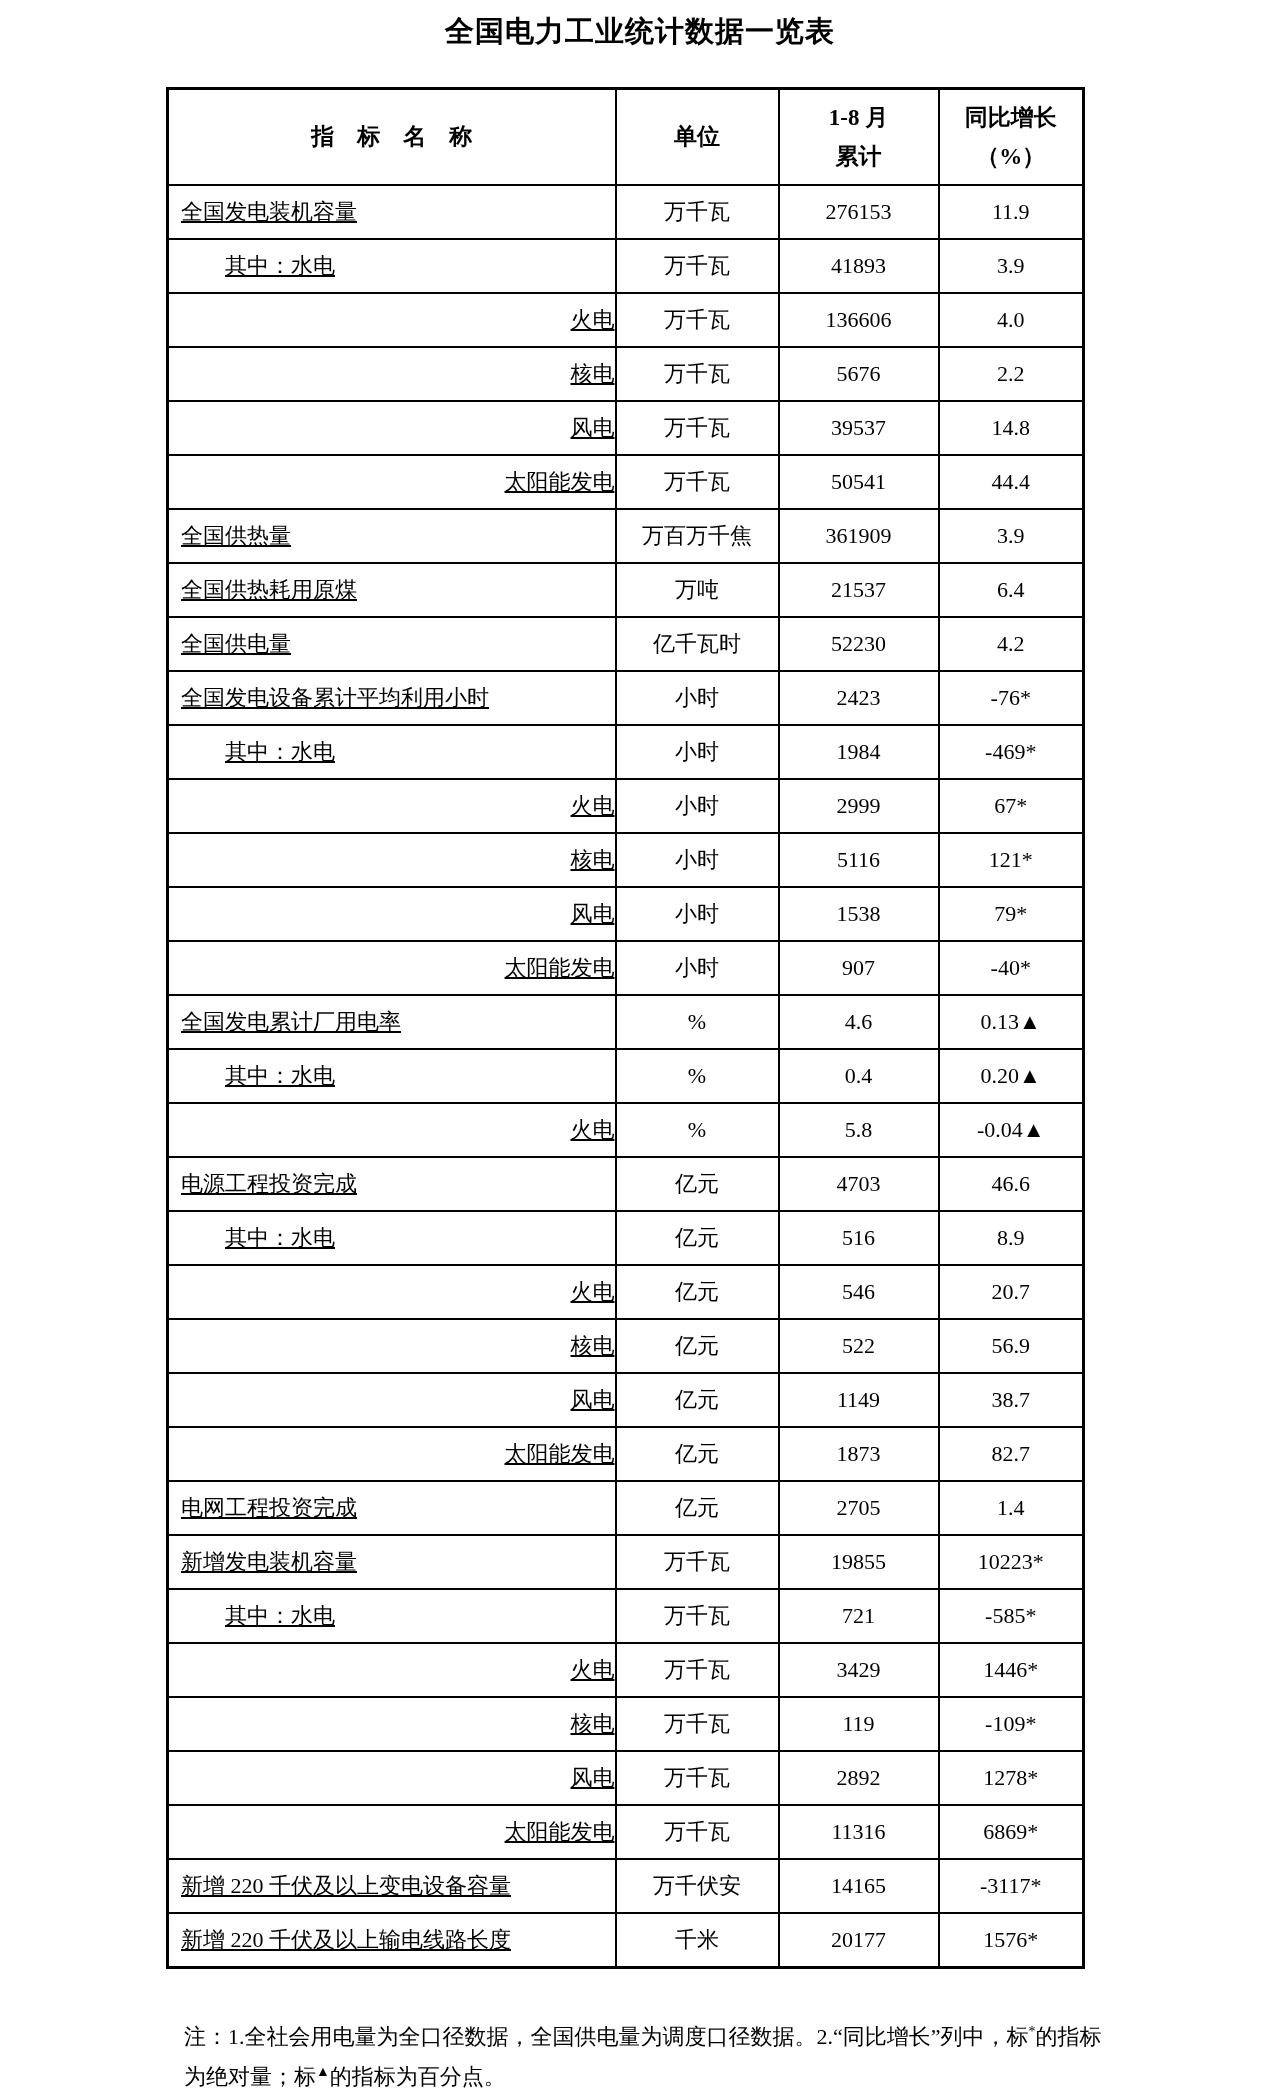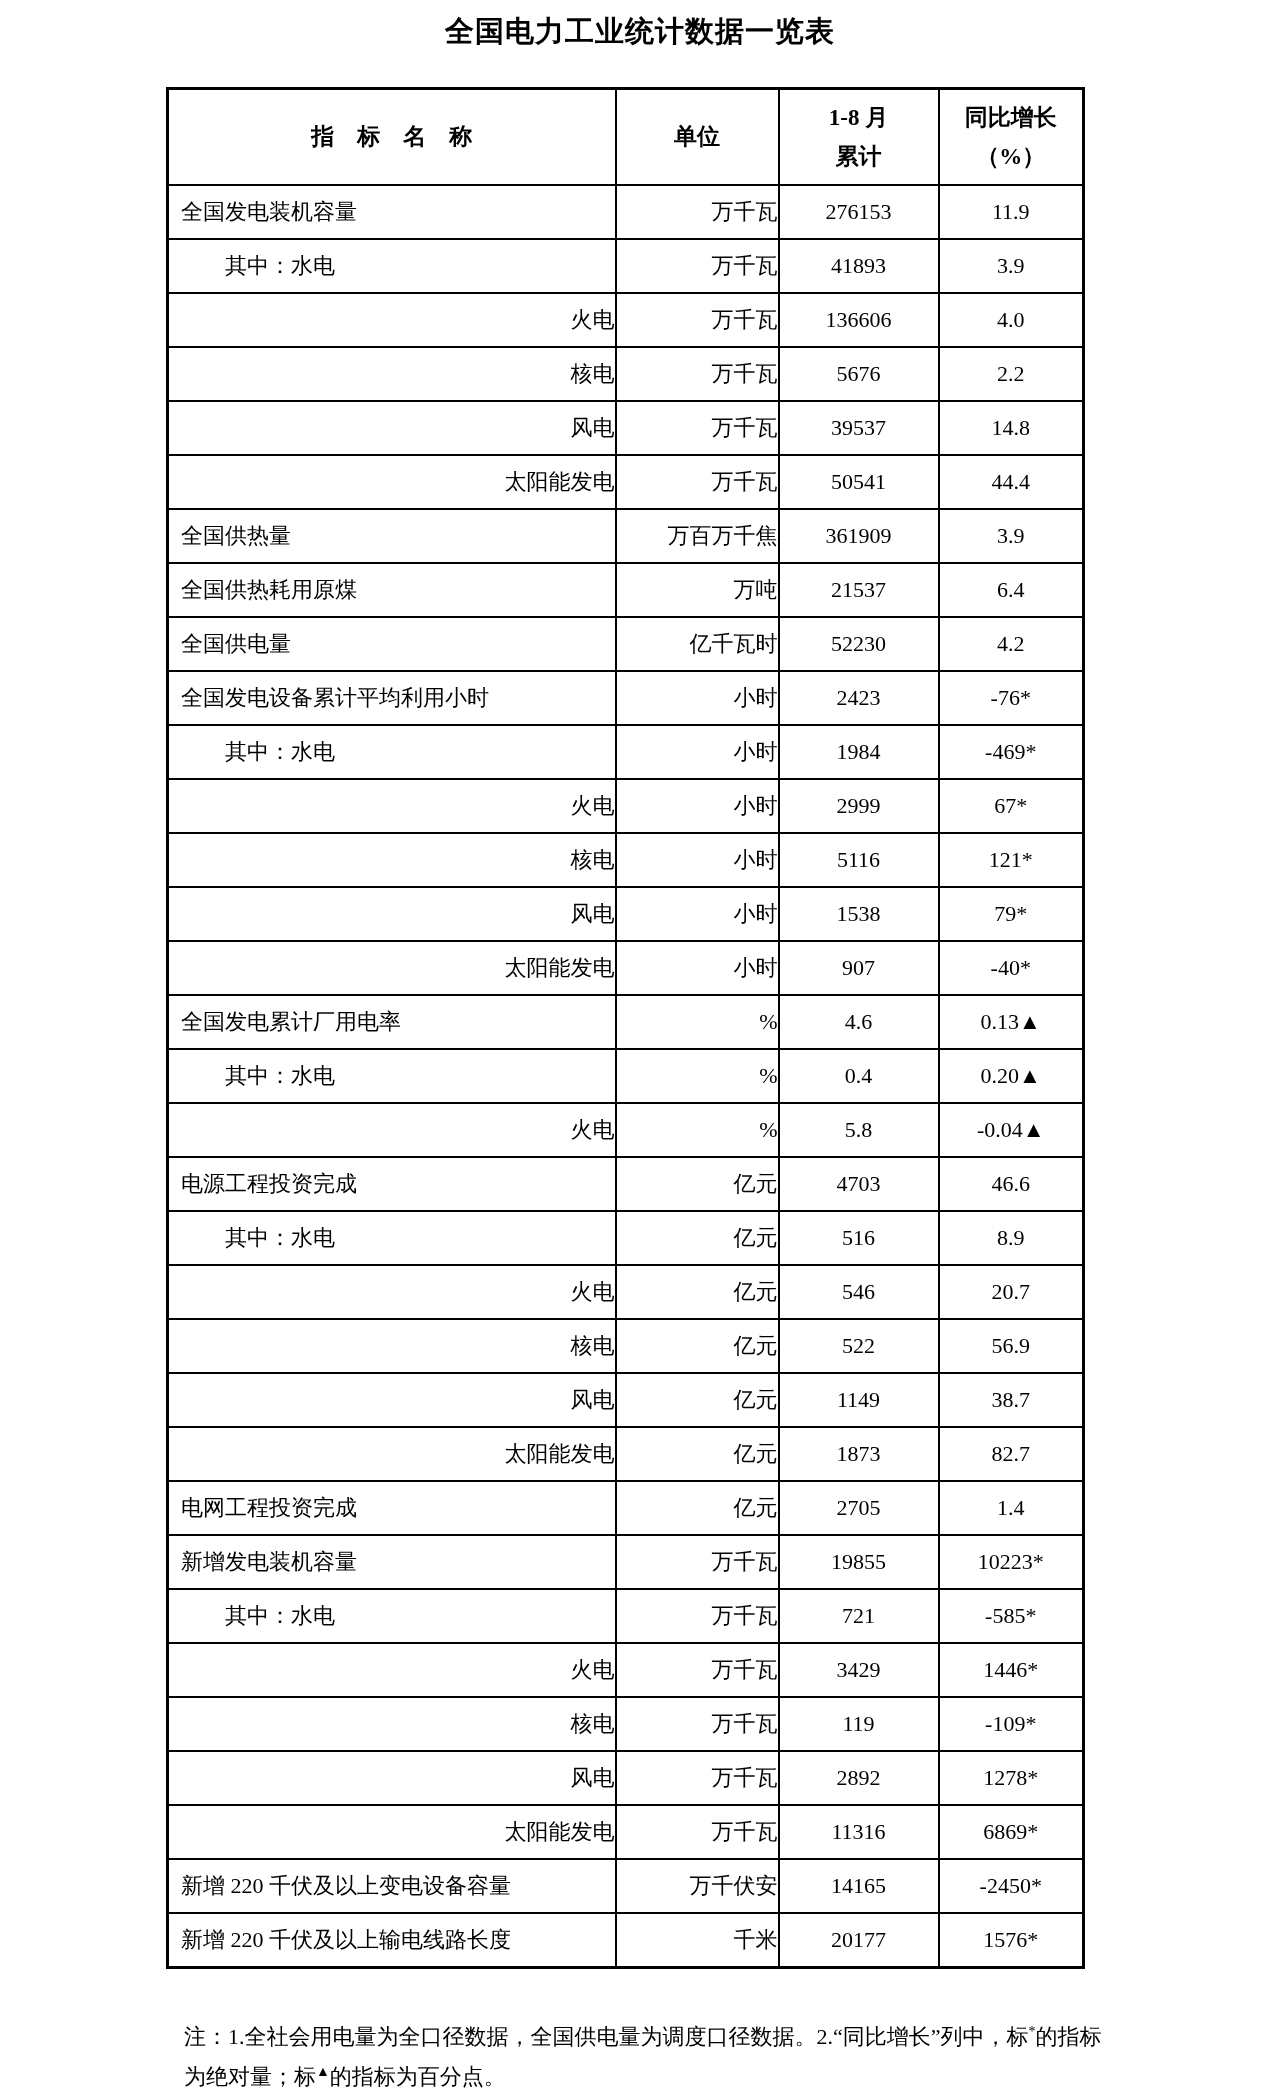--- a/index.html
+++ b/index.html
@@ -20,25 +20,25 @@
     border:3px solid #000;
   }
   table.stats th, table.stats td{
     border:2px solid #000;vertical-align:middle;
     padding:0;overflow:hidden;white-space:nowrap;
   }
   table.stats th{
     height:94px;font-size:23px;font-weight:700;text-align:center;line-height:1.7;
   }
   table.stats td{height:52px;font-size:22px;}
-  td.c-name{text-align:left;}
+  td.c-name{text-align:left;text-decoration:underline;}
   td.c-name.indent-0{padding-left:12px;}
   td.c-name.indent-1{padding-left:56px;}
   td.c-name.indent-2{padding-left:120px;text-align:right;}
-  td.c-center{text-align:right;}
+  td.c-center{text-align:center;}
   td.c-num{text-align:center;font-size:23px;}
   .notes{
     position:absolute;left:184px;top:2018px;width:960px;
     font-size:22px;line-height:37px;
   }
   .note-line{white-space:nowrap;}
   .sup{font-size:14px;position:relative;top:-8px;}
 </style>
 </head>
 <body>
@@ -250,21 +250,21 @@
       <tr>
         <td class="c-name indent-2">太阳能发电</td>
         <td class="c-center">万千瓦</td>
         <td class="c-num">11316</td>
         <td class="c-num">6869*</td>
       </tr>
       <tr>
         <td class="c-name indent-0">新增 220 千伏及以上变电设备容量</td>
         <td class="c-center">万千伏安</td>
         <td class="c-num">14165</td>
-        <td class="c-num">-2450*</td>
+        <td class="c-num">-3117*</td>
       </tr>
       <tr>
         <td class="c-name indent-0">新增 220 千伏及以上输电线路长度</td>
         <td class="c-center">千米</td>
         <td class="c-num">20177</td>
         <td class="c-num">1576*</td>
       </tr>
     </tbody>
 </table>
 

